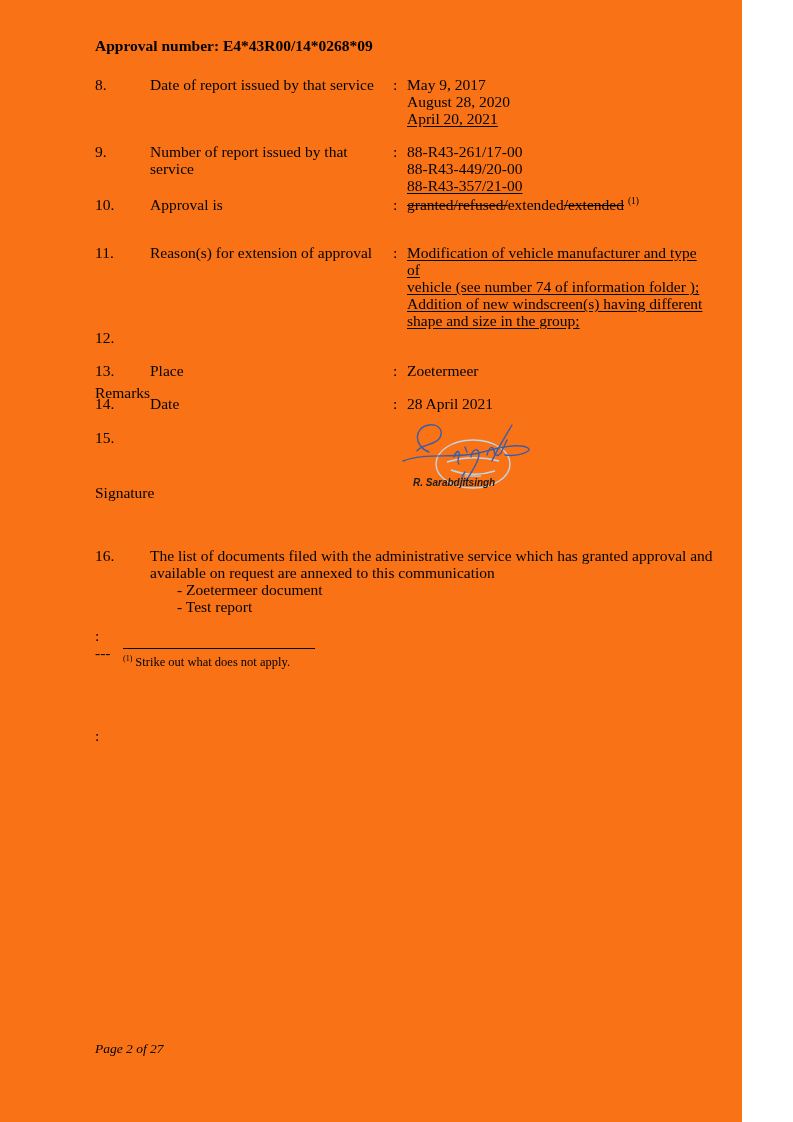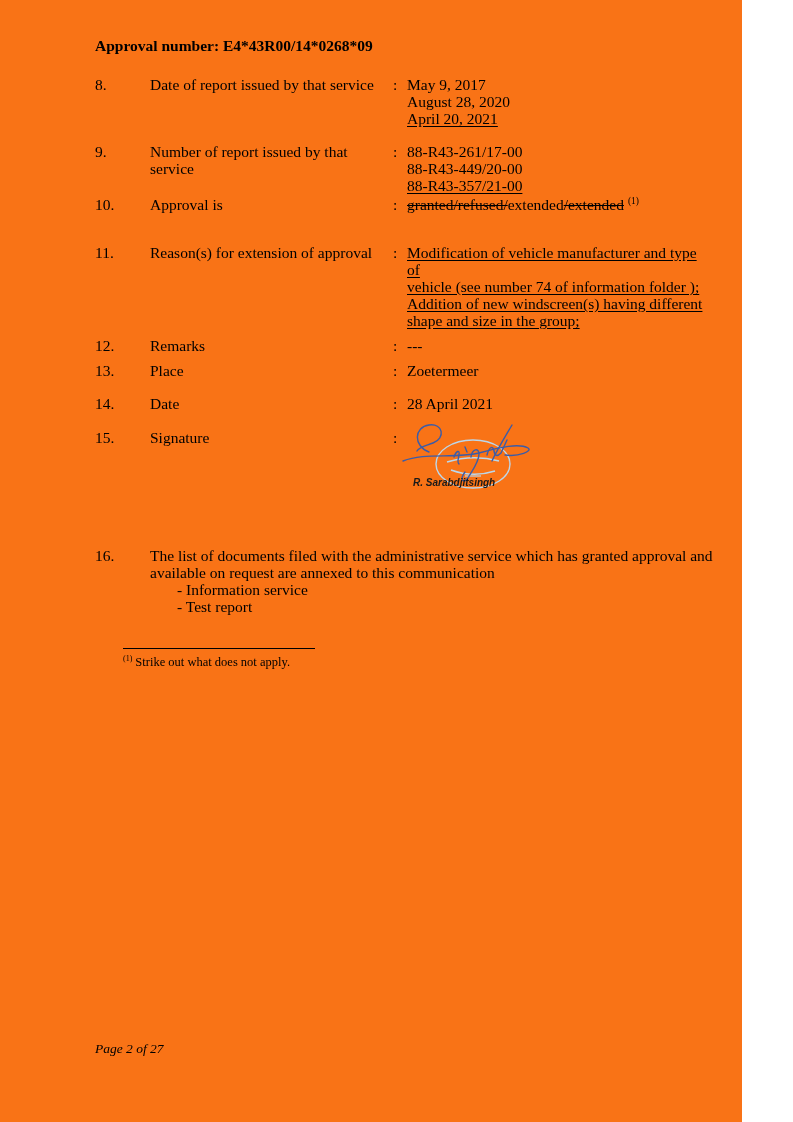--- a/index.html
+++ b/index.html
@@ -126,42 +126,42 @@
     <div class="label">Reason(s) for extension of approval</div>
     <div class="colon">:</div>
     <div class="val">
       <div><span class="u">Modification of vehicle manufacturer and type of</span></div>
       <div><span class="u">vehicle (see number 74 of information folder );</span></div>
       <div><span class="u">Addition of new windscreen(s) having different</span></div>
       <div><span class="u">shape and size in the group;</span></div>
     </div>
   </div>
 
-  <div class="row" style="top:337px;">
+  <div class="row" style="top:329px;flex-direction:column;">
     <div class="num">12.</div>
     <div class="label">Remarks</div>
     <div class="colon">:</div>
     <div class="val">---</div>
   </div>
 
   <div class="row" style="top:362px;">
     <div class="num">13.</div>
     <div class="label">Place</div>
     <div class="colon">:</div>
     <div class="val">Zoetermeer</div>
   </div>
 
   <div class="row" style="top:395px;">
     <div class="num">14.</div>
     <div class="label">Date</div>
     <div class="colon">:</div>
     <div class="val">28 April 2021</div>
   </div>
 
-  <div class="row" style="top:429px;">
+  <div class="row" style="top:429px;flex-direction:column;">
     <div class="num">15.</div>
     <div class="label">Signature</div>
     <div class="colon">:</div>
   </div>
 
   <div class="signature-block">
     <svg width="140" height="80" viewBox="0 0 140 80" xmlns="http://www.w3.org/2000/svg">
 
       <g>
         <ellipse cx="74" cy="48" rx="37" ry="24" fill="none" stroke-width="1.4" stroke="#bcd7ea"></ellipse>
@@ -182,21 +182,21 @@
     </svg>
   </div>
   <div class="signer-name">R. Sarabdjitsingh</div>
 
   <div class="row" style="top:547px;">
     <div class="num">16.</div>
     <div class="body16">
       <div>The list of documents filed with the administrative service which has granted approval and</div>
       <div>available on request are annexed to this communication</div>
       <div class="doclist">
-        <div>- Information service</div>
+        <div>- Zoetermeer document</div>
         <div>- Test report</div>
       </div>
     </div>
   </div>
 
   <div class="footnote">
     <div class="fn-rule"></div>
     <div><sup class="ref">(1)</sup><span>Strike out what does not apply.</span></div>
   </div>
 

